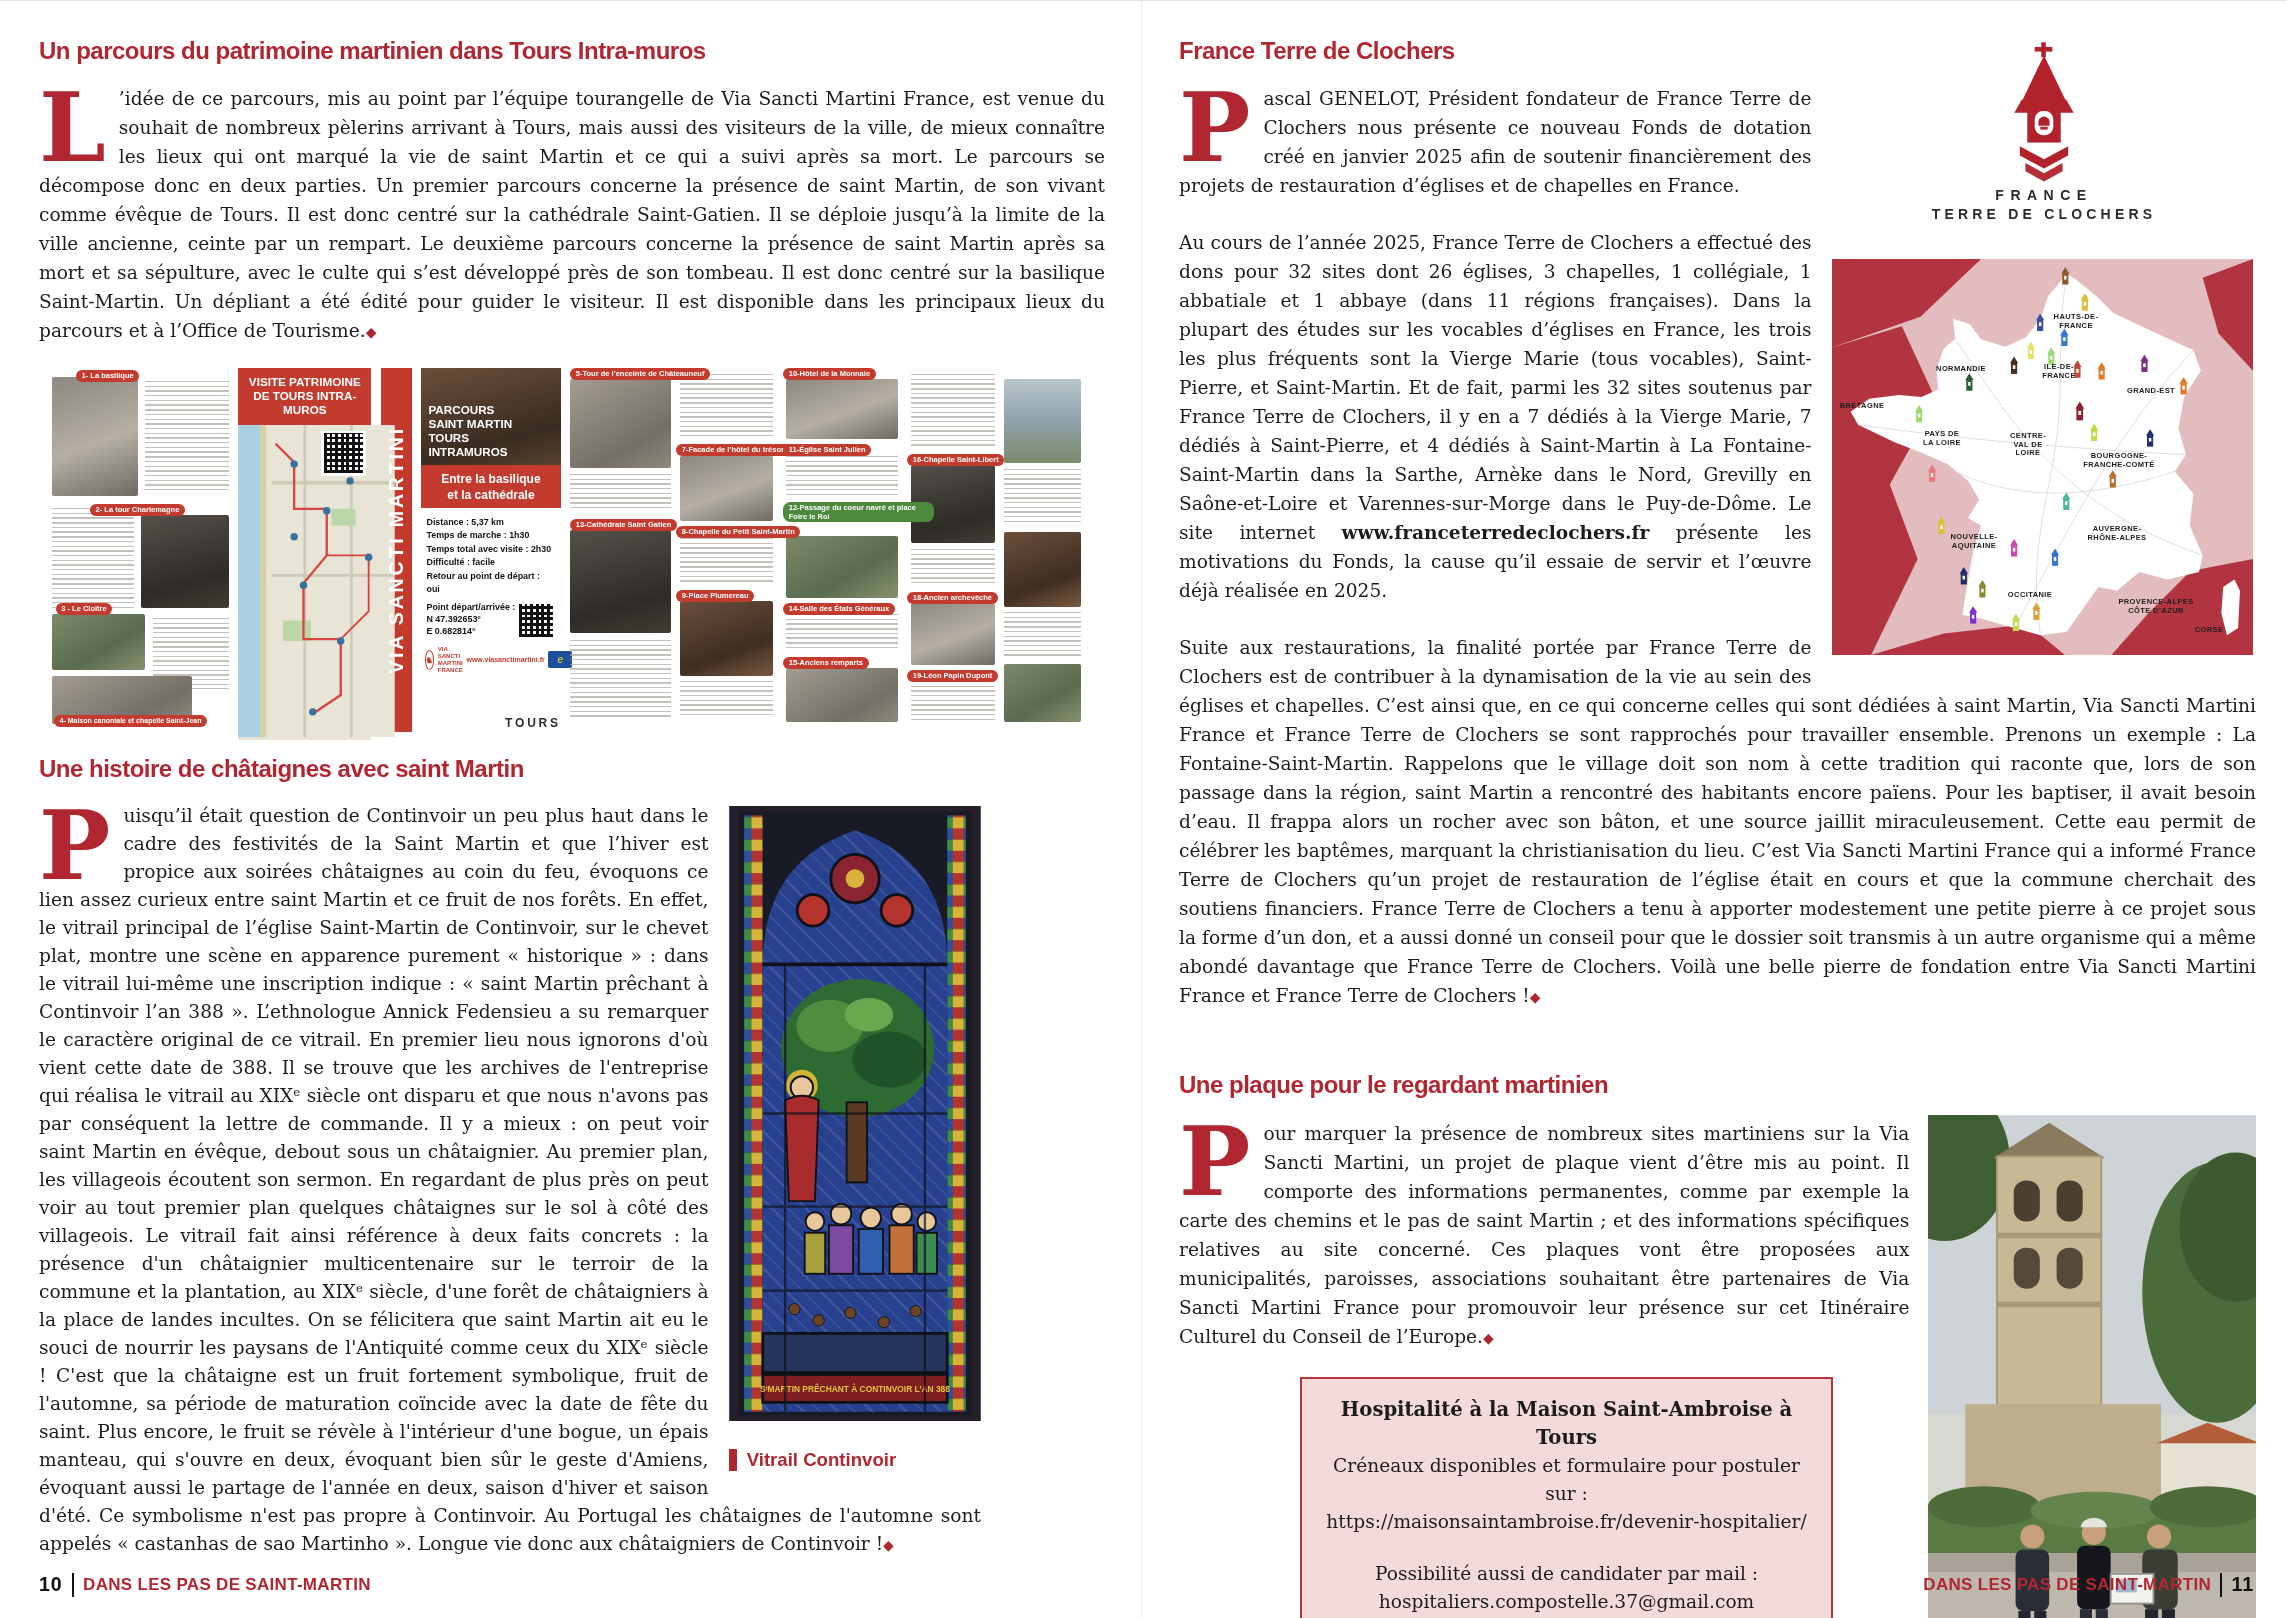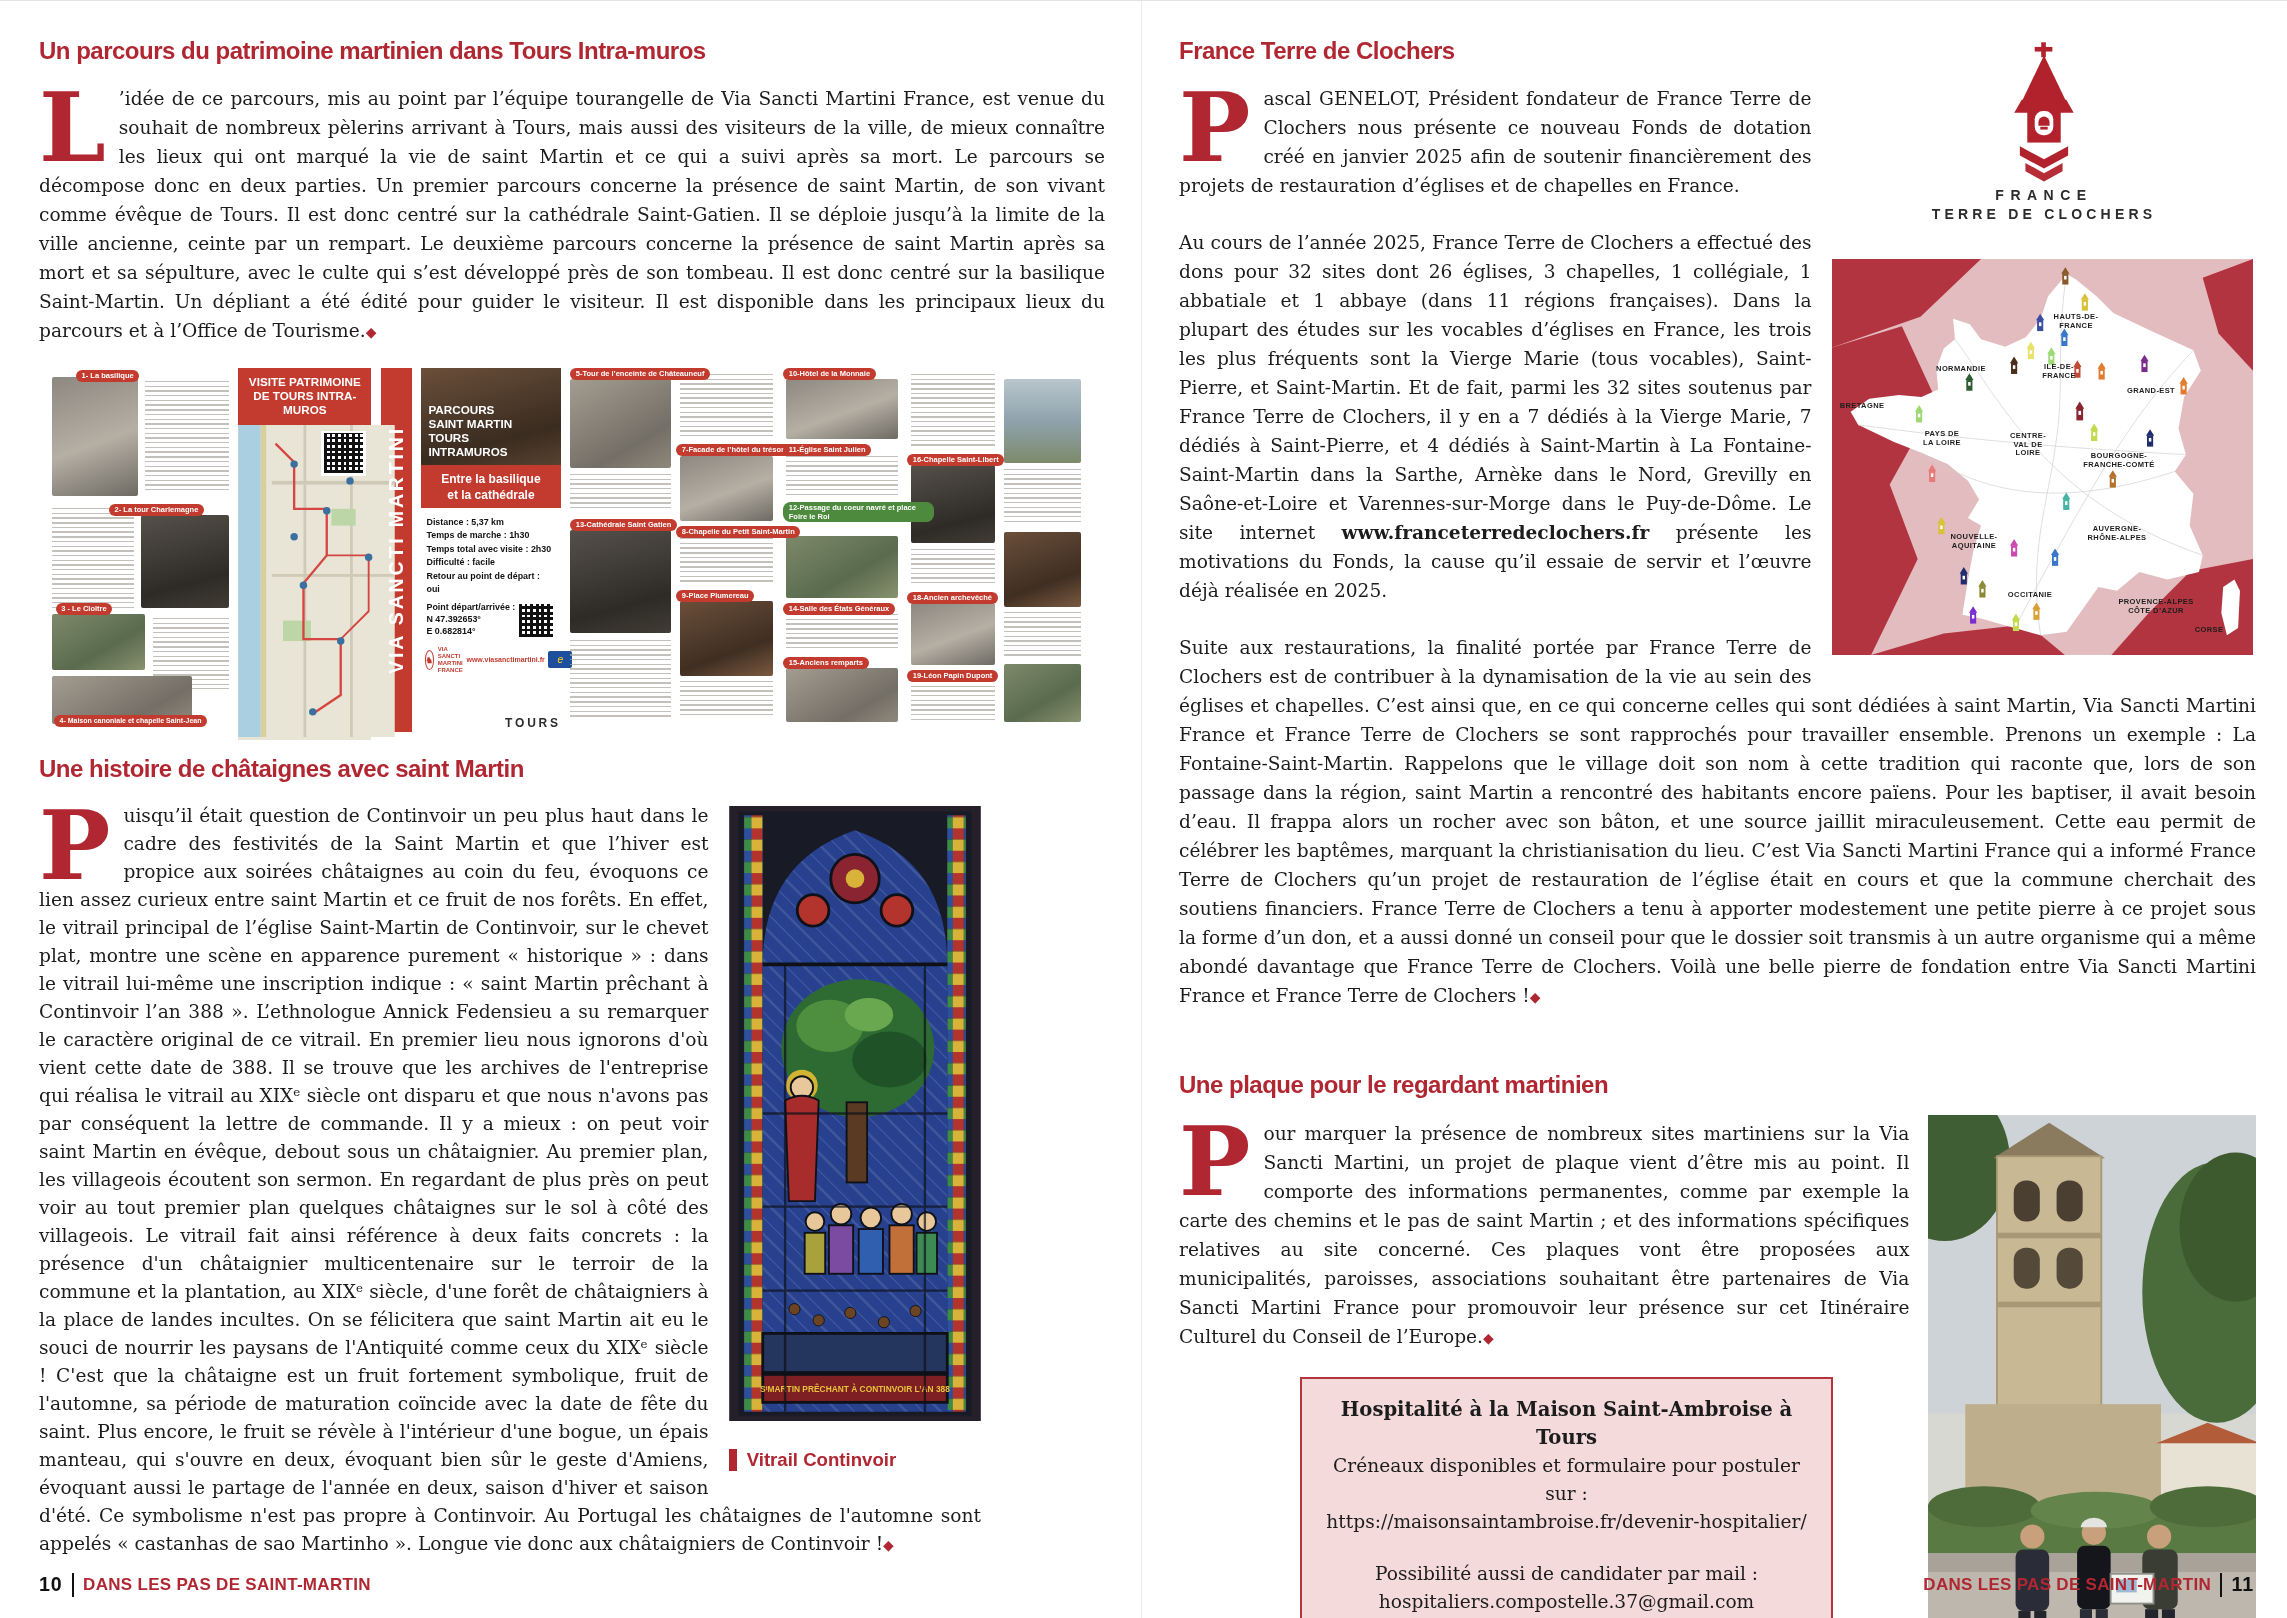--- a/index.html
+++ b/index.html
@@ -117,21 +117,21 @@
 
     <p class="body"><span class="dropcap">L</span><span>’idée de ce parcours, mis au point par l’équipe tourangelle de Via Sancti Martini France, est venue du souhait de nombreux pèlerins arrivant à Tours, mais aussi des visiteurs de la ville, de mieux connaître les lieux qui ont marqué la vie de saint Martin et ce qui a suivi après sa mort. Le parcours se décompose donc en deux parties. Un premier parcours concerne la présence de saint Martin, de son vivant comme évêque de Tours. Il est donc centré sur la cathédrale Saint-Gatien. Il se déploie jusqu’à la limite de la ville ancienne, ceinte par un rempart. Le deuxième parcours concerne la présence de saint Martin après sa mort et sa sépulture, avec le culte qui s’est développé près de son tombeau. Il est donc centré sur la basilique Saint-Martin. Un dépliant a été édité pour guider le visiteur. Il est disponible dans les principaux lieux du parcours et à l’Office de Tourisme.</span><span class="diamond">◆</span></p>
 
     <div class="brochure">
 
       <div class="ls">
         <span class="pill" style="left:24px;top:1.9px;">1- La basilique</span>
         <div class="bphoto ph-gray" style="left:0;top:9.3px;width:86px;height:119px;"></div>
         <div class="bfill" style="left:93px;top:13px;width:84px;height:112px;"></div>
         <div class="bfill" style="left:0;top:140px;width:82px;height:101px;"></div>
-        <span class="pill" style="left:57px;top:136px;">2- La tour Charlemagne</span>
+        <span class="pill" style="left:38px;top:136px;">2- La tour Charlemagne</span>
         <div class="bphoto ph-dark" style="left:89px;top:147px;width:88px;height:93px;"></div>
         <span class="pill" style="left:3.7px;top:235px;">3 - Le Cloître</span>
         <div class="bphoto ph-green" style="left:0;top:246px;width:93px;height:56px;"></div>
         <div class="bfill" style="left:101px;top:250px;width:76px;height:71px;"></div>
         <div class="bphoto ph-stone" style="left:0;top:308px;width:140px;height:48px;"></div>
         <span class="pill" style="left:1.9px;top:347px;font-size:7px;">4- Maison canoniale et chapelle Saint-Jean</span>
       </div>
 
       <div class="mp">
         <div class="mp-head">VISITE PATRIMOINE DE TOURS INTRA-MUROS</div>

